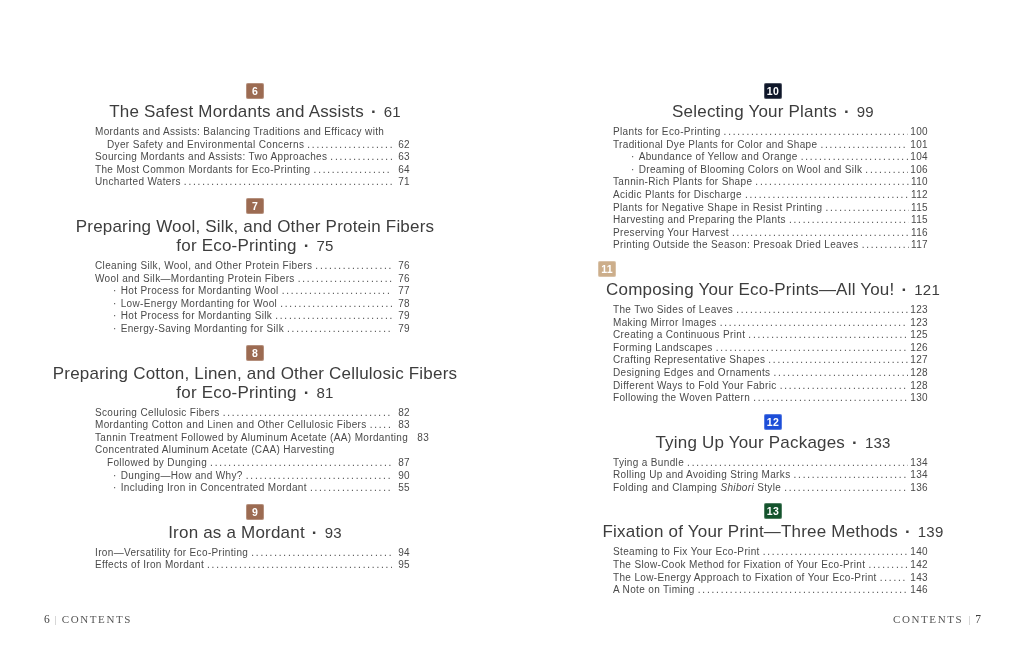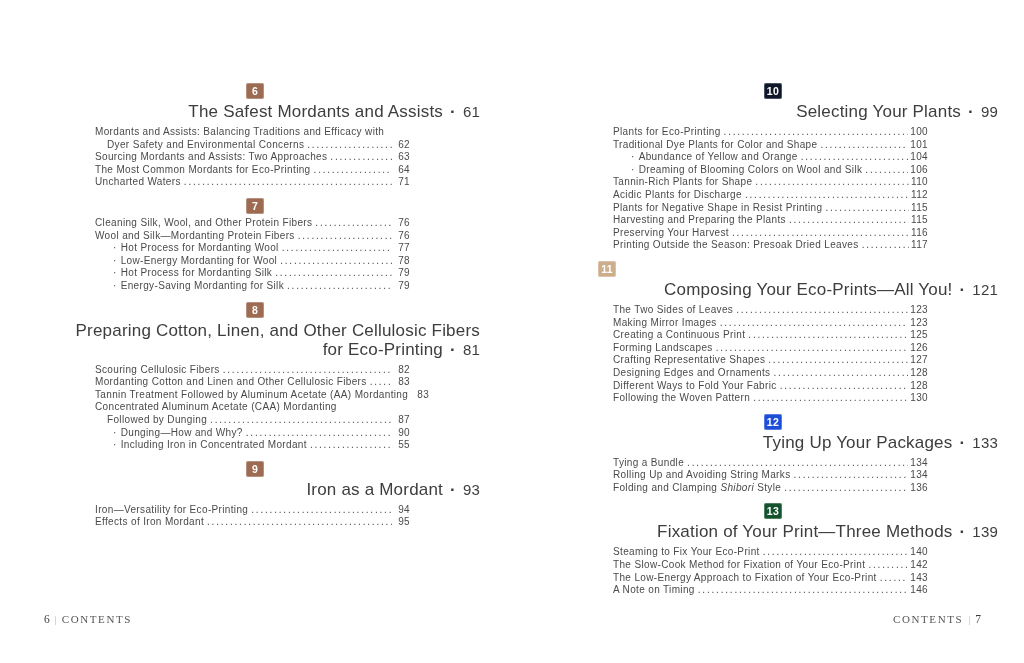--- a/index.html
+++ b/index.html
@@ -14,21 +14,21 @@
   .col-right{left:573px;}
 
   .chapter{margin-bottom:9px;}
   .badge{
     width:18px;height:16px;margin:0 auto 3px auto;border-radius:2px;
     color:#fff;font-size:10.5px;font-weight:bold;
     display:flex;align-items:center;justify-content:center;
     letter-spacing:0.3px;box-shadow:inset 0 0 0 1px rgba(255,255,255,0.25);
   }
   .chapter-title{
-    margin:0 -25px 5px -25px;text-align:right;
+    margin:0 -25px 5px -25px;text-align:center;
     font-size:17px;font-weight:400;color:#3d3d3d;
     line-height:19px;letter-spacing:0.2px;
   }
   .title-line{display:block;white-space:nowrap;}
   .title-sep{margin:0 7px;font-weight:bold;}
   .title-page{font-size:15px;}
 
   .entries{margin:2px 0 0 0;padding:0 45px 0 40px;}
   .entry{
     display:flex;align-items:baseline;
@@ -88,20 +88,24 @@
           </div>
           <div class="entry indent-0">
             <span class="entry-text">Uncharted Waters</span>
             <span class="dots">....................................................................................................................................................................................</span>
             <span class="page-num">71</span>
           </div>
         </div>
       </section>
       <section class="chapter">
         <div class="badge" style="background: rgb(156, 107, 82); color: rgb(255, 255, 255);">7</div>
+        <div class="chapter-title">
+          <span class="title-line"><span>Preparing Wool, Silk, and Other Protein Fibers</span></span>
+          <span class="title-line"><span>for Eco-Printing</span><span class="title-sep">·</span><span class="title-page">75</span></span>
+        </div>
         <div class="entries">
           <div class="entry indent-0">
             <span class="entry-text">Cleaning Silk, Wool, and Other Protein Fibers</span>
             <span class="dots">....................................................................................................................................................................................</span>
             <span class="page-num">76</span>
           </div>
           <div class="entry indent-0">
             <span class="entry-text">Wool and Silk—Mordanting Protein Fibers</span>
             <span class="dots">....................................................................................................................................................................................</span>
             <span class="page-num">76</span>
@@ -148,21 +152,21 @@
             <span class="entry-text">Mordanting Cotton and Linen and Other Cellulosic Fibers</span>
             <span class="dots">....................................................................................................................................................................................</span>
             <span class="page-num">83</span>
           </div>
           <div class="entry indent-0">
             <span class="entry-text">Tannin Treatment Followed by Aluminum Acetate (AA) Mordanting</span>
             <span class="dots">....................................................................................................................................................................................</span>
             <span class="page-num">83</span>
           </div>
           <div class="entry indent-0">
-            <span class="entry-text">Concentrated Aluminum Acetate (CAA) Mordanting</span>
+            <span class="entry-text">Concentrated Aluminum Acetate (CAA) Harvesting</span>
           </div>
           <div class="entry indent-1">
             <span class="entry-text">Followed by Dunging</span>
             <span class="dots">....................................................................................................................................................................................</span>
             <span class="page-num">87</span>
           </div>
           <div class="entry indent-2">
             <span class="bullet">·</span>
             <span class="entry-text">Dunging—How and Why?</span>
             <span class="dots">....................................................................................................................................................................................</span>

